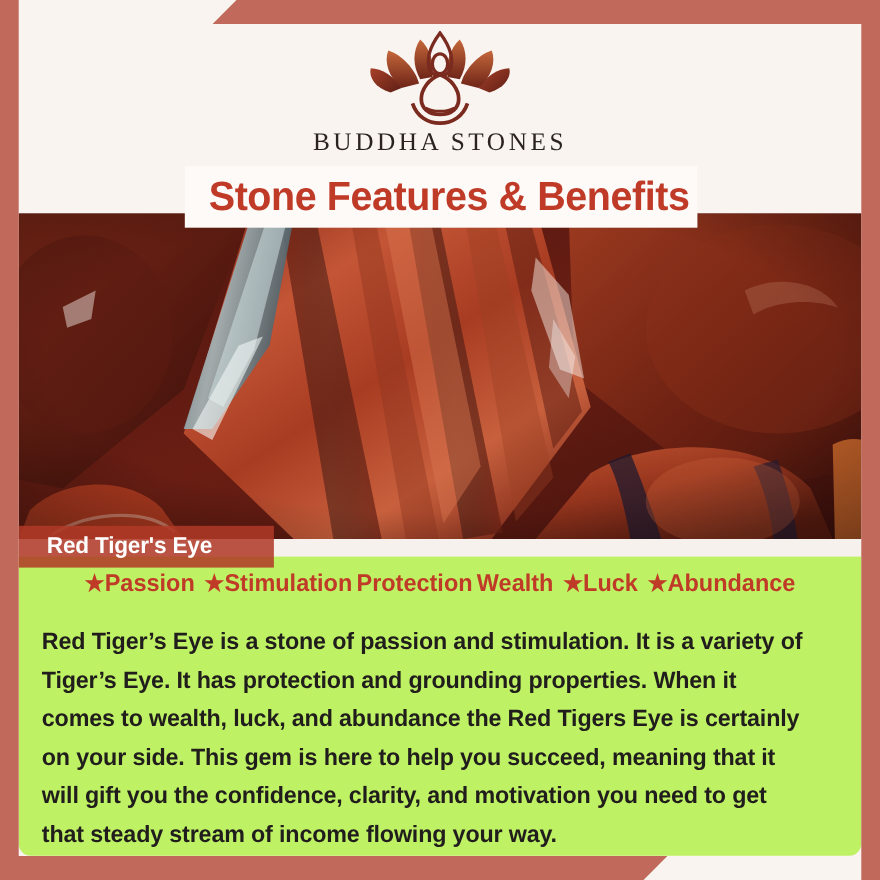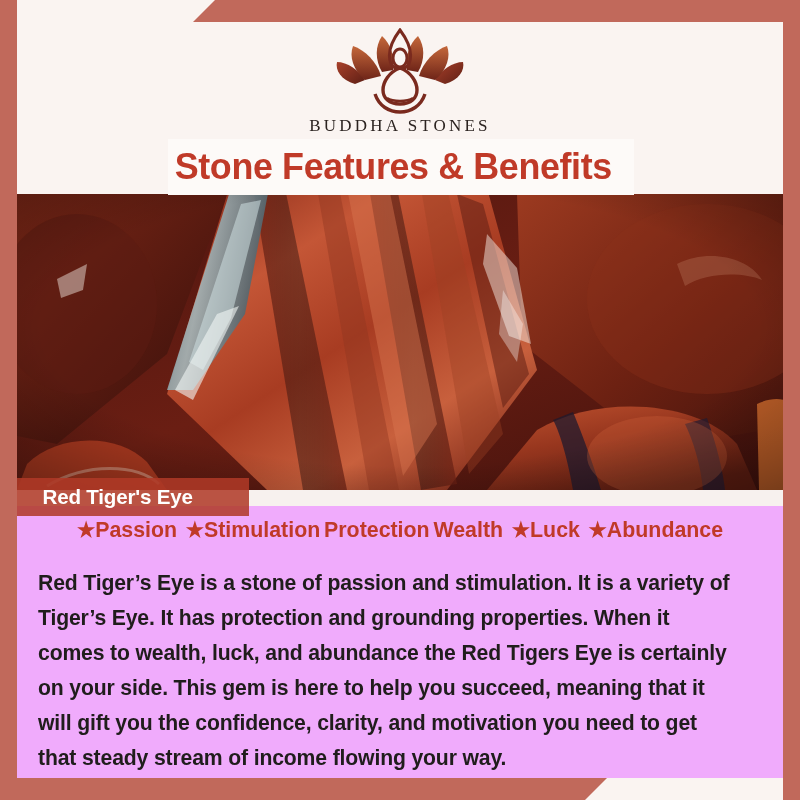--- a/index.html
+++ b/index.html
@@ -85,37 +85,37 @@
   }
   .logo-mark {
     margin-top: 6px;
     width: 150px;
     height: 86px;
     display: block;
   }
   .wordmark {
     margin-top: 2px;
     font-family: "Liberation Serif", serif;
-    font-size: 17px;
+    font-size: 23px;
     letter-spacing: 3.2px;
     color: #2b2320;
     font-weight: 400;
   }
 
   
   .title-banner {
     position: absolute;
-    top: 139px;
+    top: 151px;
     left: 168px;
     width: 466px;
     height: 56px;
     background: #fdfaf8;
     display: flex;
     align-items: center;
-    justify-content: flex-start;
+    justify-content: flex-end;
     z-index: 8;
   }
   .title-text {
     font-family: "Liberation Sans Narrow", "Liberation Sans", sans-serif;
     font-size: 37px;
     font-weight: bold;
     color: #c03a28;
     letter-spacing: -0.4px;
     white-space: nowrap;
     transform: scaleX(0.97);
@@ -159,22 +159,23 @@
     transform: scaleX(0.98);
   }
 
   
   .content {
     position: absolute;
     top: 490px;
     left: 17px;
     right: 17px;
     bottom: 22px;
-    background: #f0abfc;
+    background: #bef264;
     z-index: 4;
+    border-radius: 11px;
   }
   .content-fade {
     position: absolute;
     top: 0;
     left: 0;
     right: 0;
     height: 16px;
     background: #f7f1ee;
   }
 

